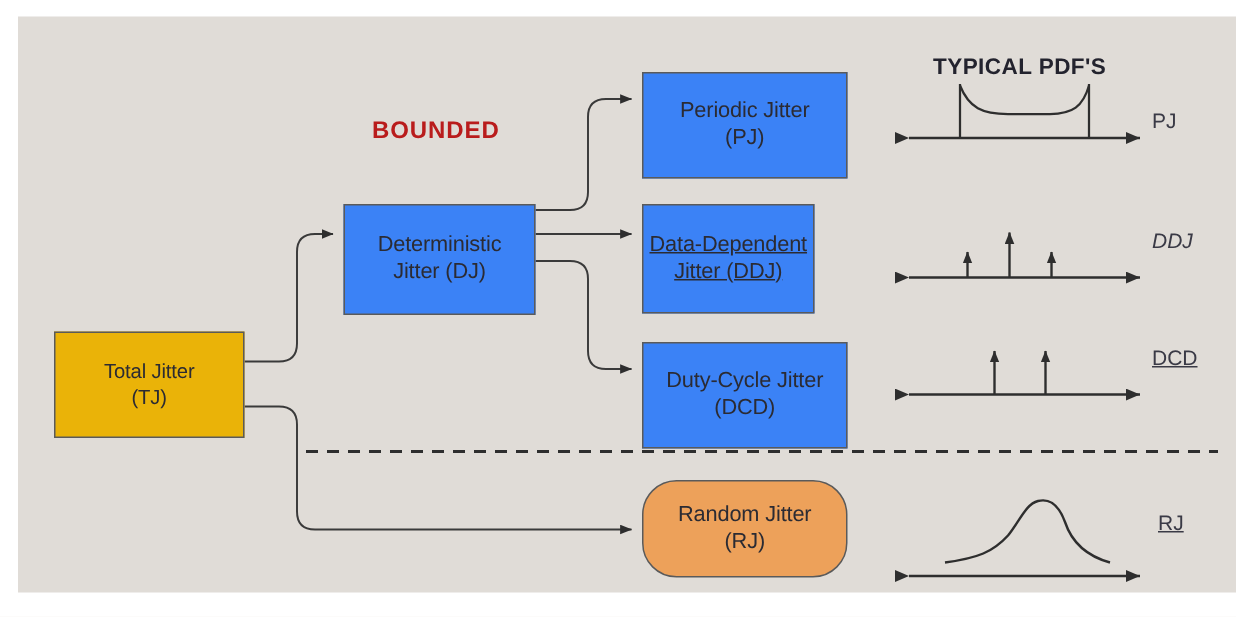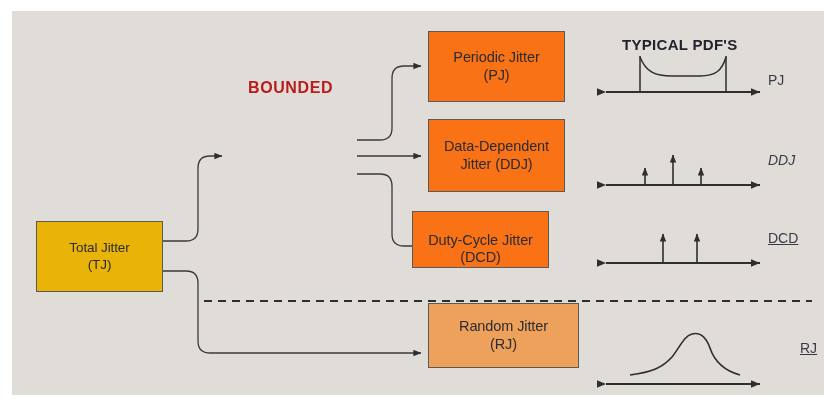--- a/index.html
+++ b/index.html
@@ -44,21 +44,21 @@
     align-items: center;
     justify-content: center;
     text-align: center;
     color: #2b2b33;
     font-size: 14.5px;
     line-height: 1.22;
     letter-spacing: -0.1px;
     font-family: "Liberation Sans", sans-serif;
   }
   .node-white { background: #eab308; font-size: 13.5px; }
-  .node-blue  { background: #f97316; }
+  .node-blue  { background: #3b82f6; margin-top: 17px; }
   .node-orange{ background: #eda15a; }
   .node .label { white-space: pre-line; display: block; padding: 0 4px; }
 
   .cat-label {
     position: absolute;
     font-weight: bold;
     font-size: 16px;
     letter-spacing: 0.6px;
     font-family: "Liberation Sans", sans-serif;
     white-space: nowrap;
@@ -149,39 +149,43 @@
   <div class="cat-label cat-bounded" style="left:248px; top:79px;">BOUNDED</div>
 
 
   <div id="pdf-header" style="left:622px; top:10px;">TYPICAL PDF'S</div>
 
   <div class="node node-white" style="left:36px; top:221px; width:127px; height:71px;">
     <span class="label">Total Jitter
 (TJ)</span>
   </div>
 
+  <div class="node node-blue" style="left:229px; top:119px; width:128px; height:74px;">
+    <span class="label">Deterministic
+Jitter (DJ)</span>
+  </div>
 
   <div class="node node-blue" style="left:428px; top:31px; width:137px; height:71px;">
     <span class="label">Periodic Jitter
 (PJ)</span>
   </div>
 
-  <div class="node node-blue" style="left:428px; top:119px; width:137px; height:73px;">
+  <div class="node node-blue" style="left:428px; top:119px; width:115px; height:73px;text-decoration:underline;">
     <span class="label">Data-Dependent
 Jitter (DDJ)</span>
   </div>
 
-  <div class="node node-blue" style="left:412px; top:211px; width:137px; height:57px;align-items:flex-end;">
+  <div class="node node-blue" style="left:428px; top:211px; width:137px; height:71px;">
     <span class="label">Duty-Cycle Jitter
 (DCD)</span>
   </div>
 
-  <div class="node node-orange" style="left:428px; top:303px; width:151px; height:65px;">
+  <div class="node node-orange" style="left:428px; top:320px; width:137px; height:65px;border-radius:23px;">
     <span class="label">Random Jitter
 (RJ)</span>
   </div>
 
   <div class="pdf-tag" style="left:768px; top:60px;margin-top:12px;">PJ</div>
   <div class="pdf-tag" style="left:768px; top:152px;font-style:italic;">DDJ</div>
   <div class="pdf-tag" style="left:768px; top:230px;text-decoration:underline;">DCD</div>
-  <div class="pdf-tag" style="left:800px; top:340px;text-decoration:underline;">RJ</div>
+  <div class="pdf-tag" style="left:772px; top:340px;text-decoration:underline;">RJ</div>
 
 </div>
 
 </body></html>

